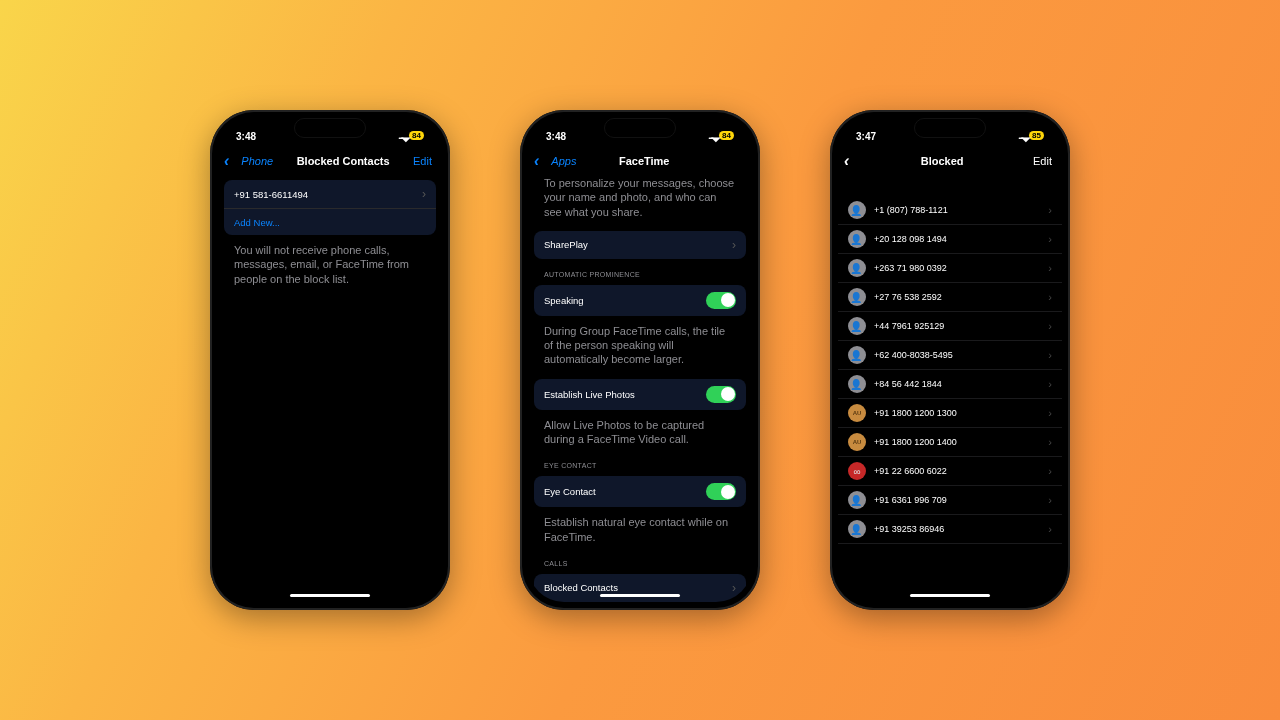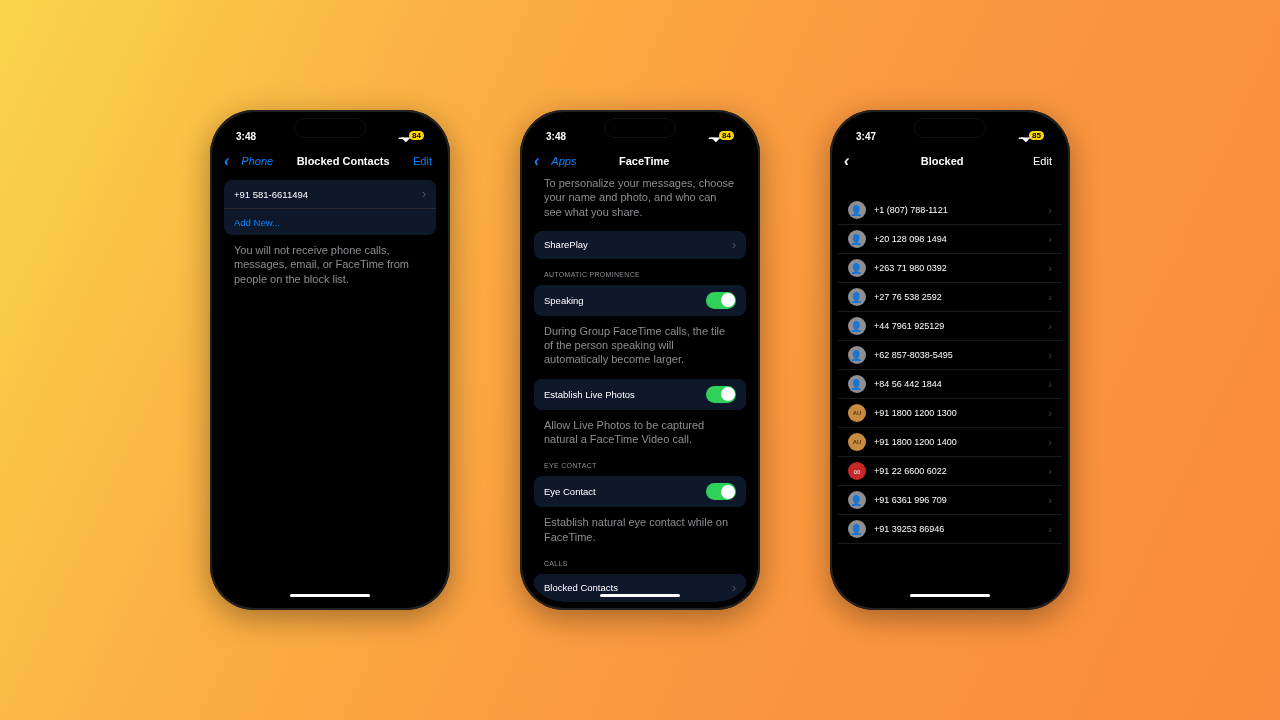--- a/index.html
+++ b/index.html
@@ -240,21 +240,21 @@
         </div>
       </div>
       <div class="footer-text">During Group FaceTime calls, the tile of the person speaking will automatically become larger.</div>
 
       <div class="cell-group">
         <div class="cell">
           <span>Establish Live Photos</span>
           <div class="toggle"></div>
         </div>
       </div>
-      <div class="footer-text">Allow Live Photos to be captured natural a FaceTime Video call.</div>
+      <div class="footer-text">Allow Live Photos to be captured during a FaceTime Video call.</div>
 
       <div class="section-header">EYE CONTACT</div>
       <div class="cell-group">
         <div class="cell">
           <span>Eye Contact</span>
           <div class="toggle"></div>
         </div>
       </div>
       <div class="footer-text">Establish natural eye contact while on FaceTime.</div>
 
@@ -319,21 +319,21 @@
           <div class="label">+27 76 538 2592</div>
           <div class="chev"></div>
         </div>
         <div class="list-row">
           <div class="avatar ">👤</div>
           <div class="label">+44 7961 925129</div>
           <div class="chev"></div>
         </div>
         <div class="list-row">
           <div class="avatar ">👤</div>
-          <div class="label">+62 857-8038-5495</div>
+          <div class="label">+62 400-8038-5495</div>
           <div class="chev"></div>
         </div>
         <div class="list-row">
           <div class="avatar ">👤</div>
           <div class="label">+84 56 442 1844</div>
           <div class="chev"></div>
         </div>
         <div class="list-row">
           <div class="avatar au">AU</div>
           <div class="label">+91 1800 1200 1300</div>

